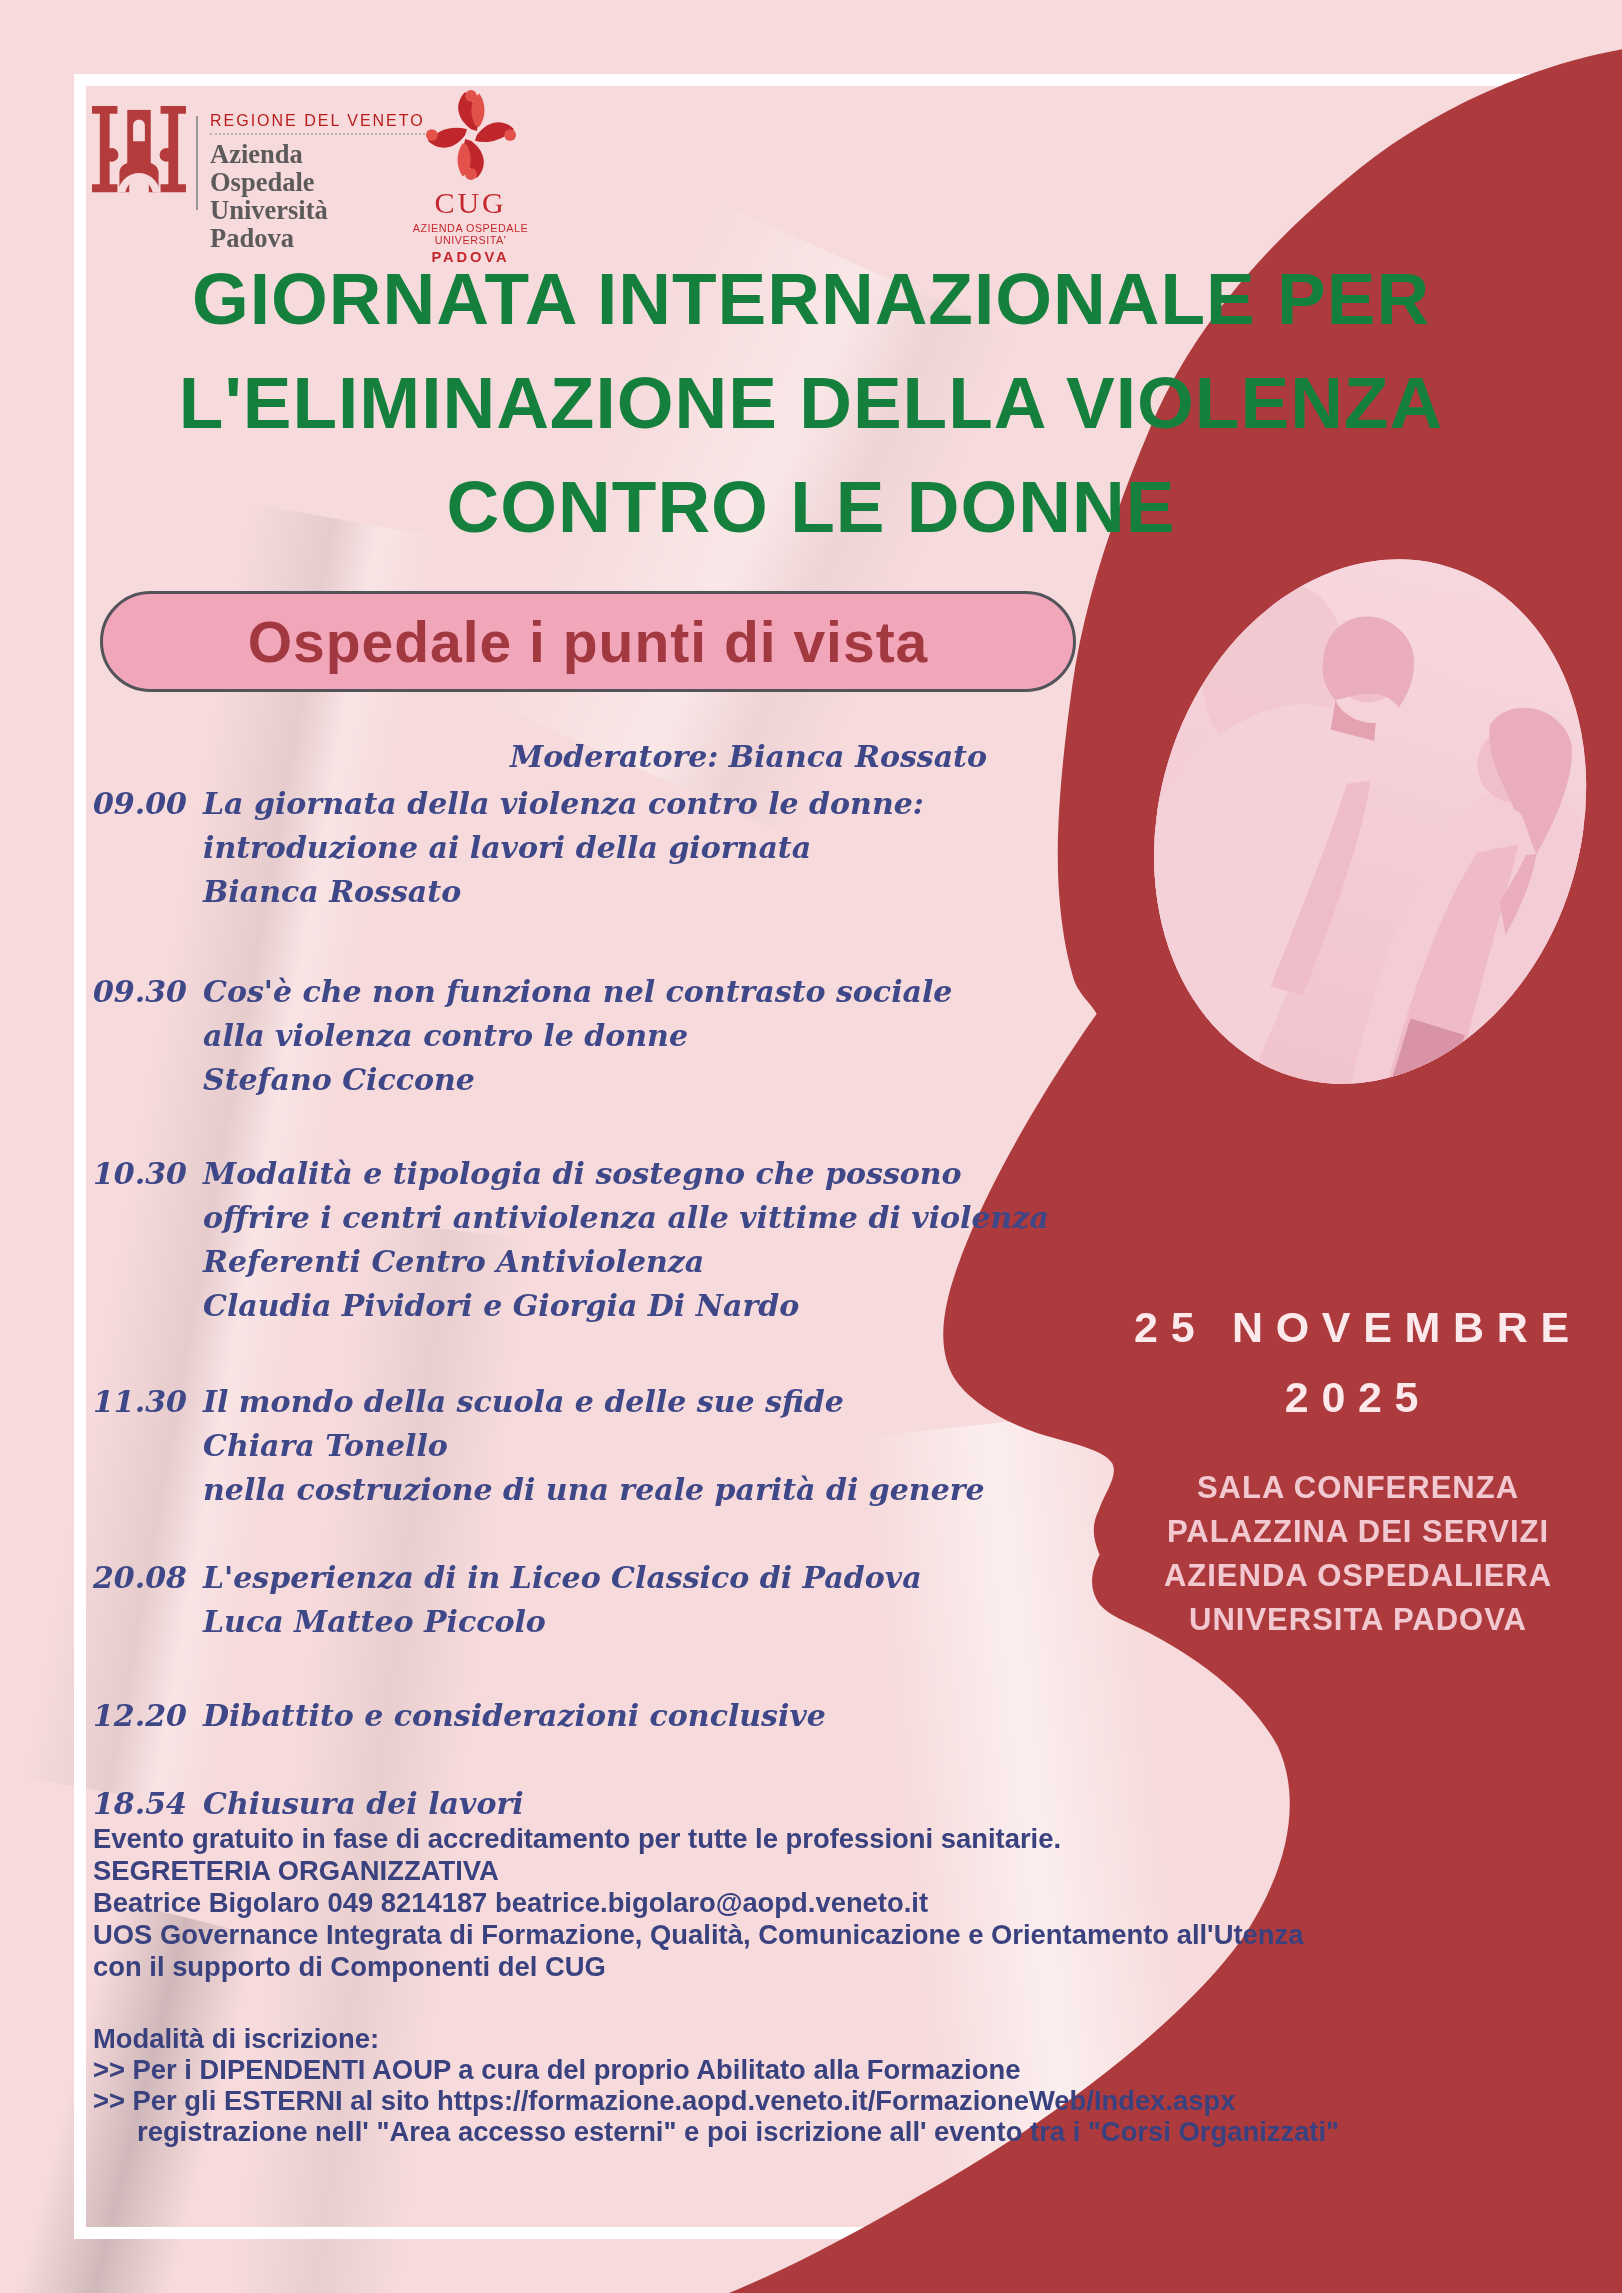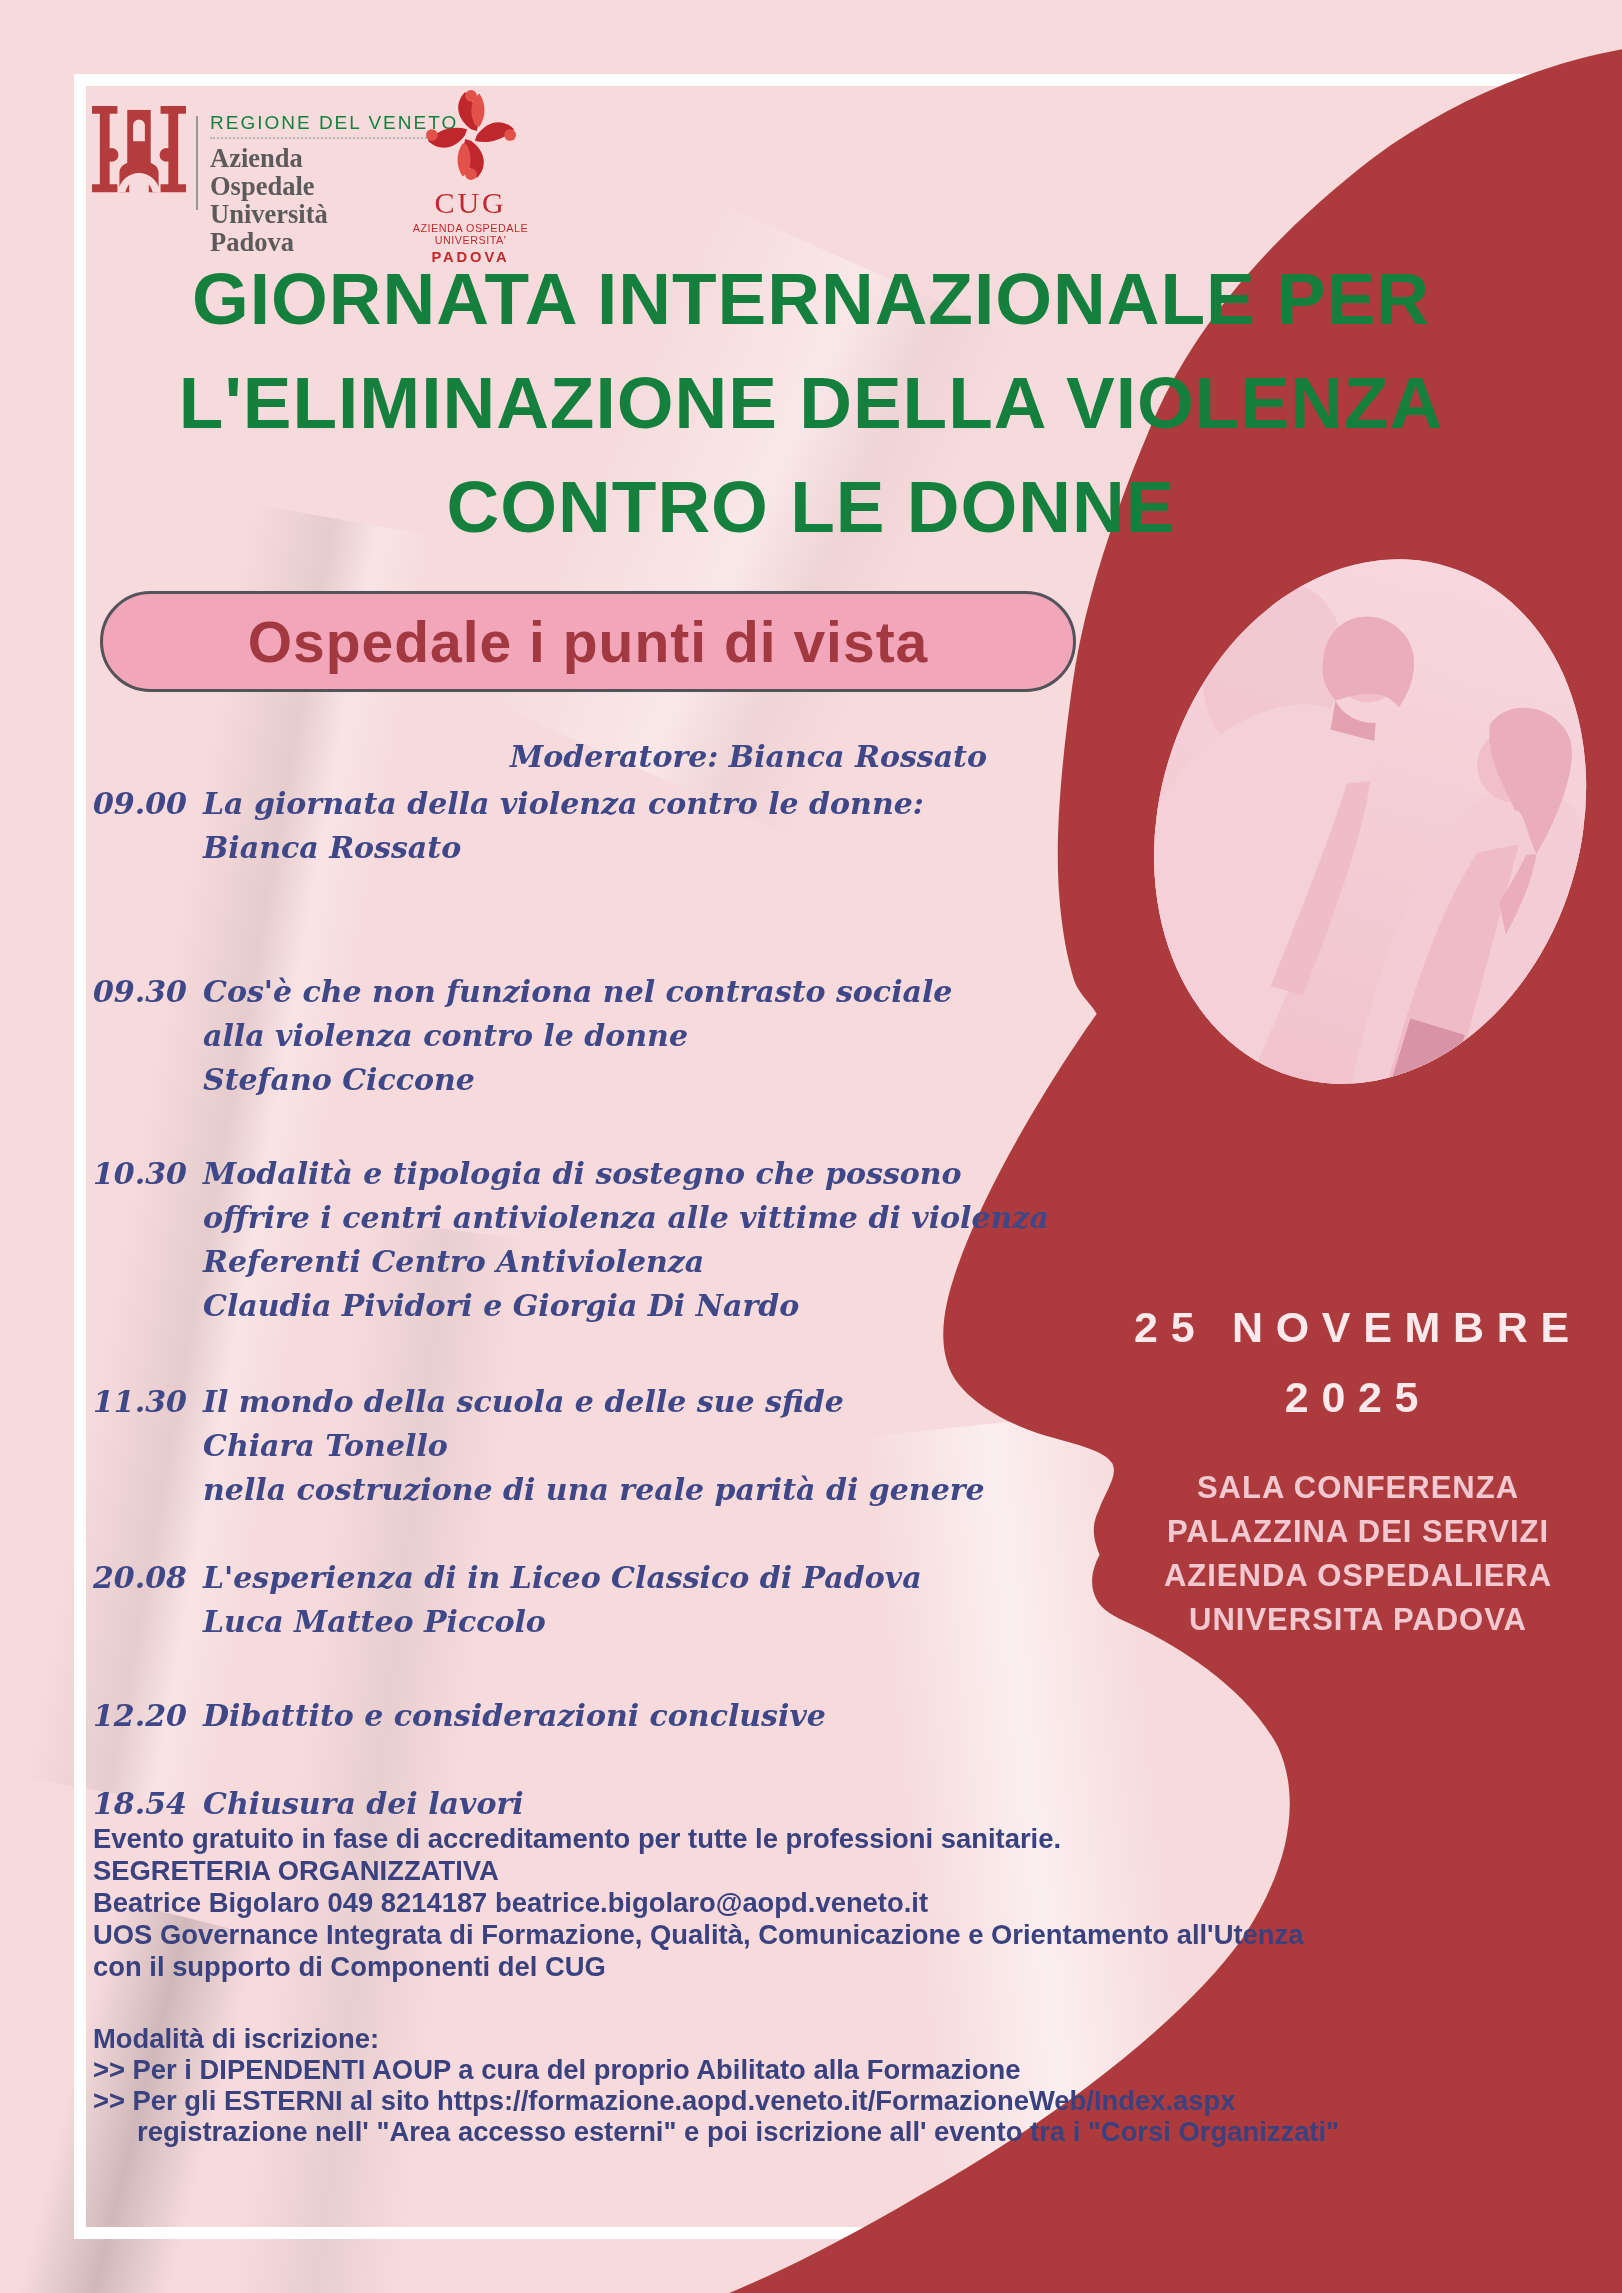--- a/index.html
+++ b/index.html
@@ -22,21 +22,21 @@
       background:linear-gradient(90deg,rgba(255,255,255,0),rgba(255,255,255,.35) 50%,rgba(110,95,100,.06) 75%,rgba(110,95,100,0));}
   .frame{position:absolute;left:74px;top:74px;width:1473px;height:2141px;border:12.7px solid #ffffff;}
   .art{position:absolute;left:0;top:0;z-index:3;}
 
   .content{position:absolute;left:0;top:0;width:1622px;height:2294px;z-index:5;}
 
   
   .logo-block{position:absolute;left:90px;top:106px;display:flex;align-items:flex-start;}
   .logo-divider{position:absolute;left:196px;top:116px;width:2px;height:94px;background:#9a9596;}
   .regione-text{position:absolute;left:210px;top:112px;color:#5f5c5d;}
-  .regione-small{font-size:19px;letter-spacing:2px;color:#15803d;border-bottom:2px dotted #b9b2b3;padding-bottom:2.9px;display:inline-block;}
+  .regione-small{font-size:16px;letter-spacing:2px;color:#b91c1c;border-bottom:2px dotted #b9b2b3;padding-bottom:2.9px;display:inline-block;}
   .regione-name{font-family:"Liberation Serif",serif;font-weight:bold;font-size:26.5px;line-height:28px;margin-top:4.9px;color:#5d5a5b;}
   .cug-block{position:absolute;left:387px;top:90px;width:167px;text-align:center;color:#c4282e;}
   .cug-name{font-family:"Liberation Serif",serif;font-size:30px;letter-spacing:2.9px;margin-top:2px;}
   .cug-sub{font-size:10.8px;letter-spacing:0.5px;margin-top:2px;}
   .cug-city{font-size:14.7px;font-weight:bold;letter-spacing:2.9px;margin-top:2.9px;}
 
   
   .title{position:absolute;left:0;top:247px;width:1622px;text-align:center;
          color:#15803d;font-weight:bold;font-size:73px;line-height:104px;letter-spacing:1px;}
   
@@ -191,20 +191,21 @@
     <div class="pill">
       <span>Ospedale i punti di vista</span>
     </div>
 
     <div class="prog moderator">Moderatore: Bianca Rossato</div>
 
     <div class="prog prog-item" style="top:782px">
       <div class="prog-time">09.00</div>
       <div class="prog-lines">
         <div>La giornata della violenza contro le donne:</div>
+        <div>introduzione ai lavori della giornata</div>
         <div>Bianca Rossato</div>
       </div>
     </div>
 
     <div class="prog prog-item" style="top:970px">
       <div class="prog-time">09.30</div>
       <div class="prog-lines">
         <div>Cos'è che non funziona nel contrasto sociale</div>
         <div>alla violenza contro le donne</div>
         <div>Stefano Ciccone</div>

